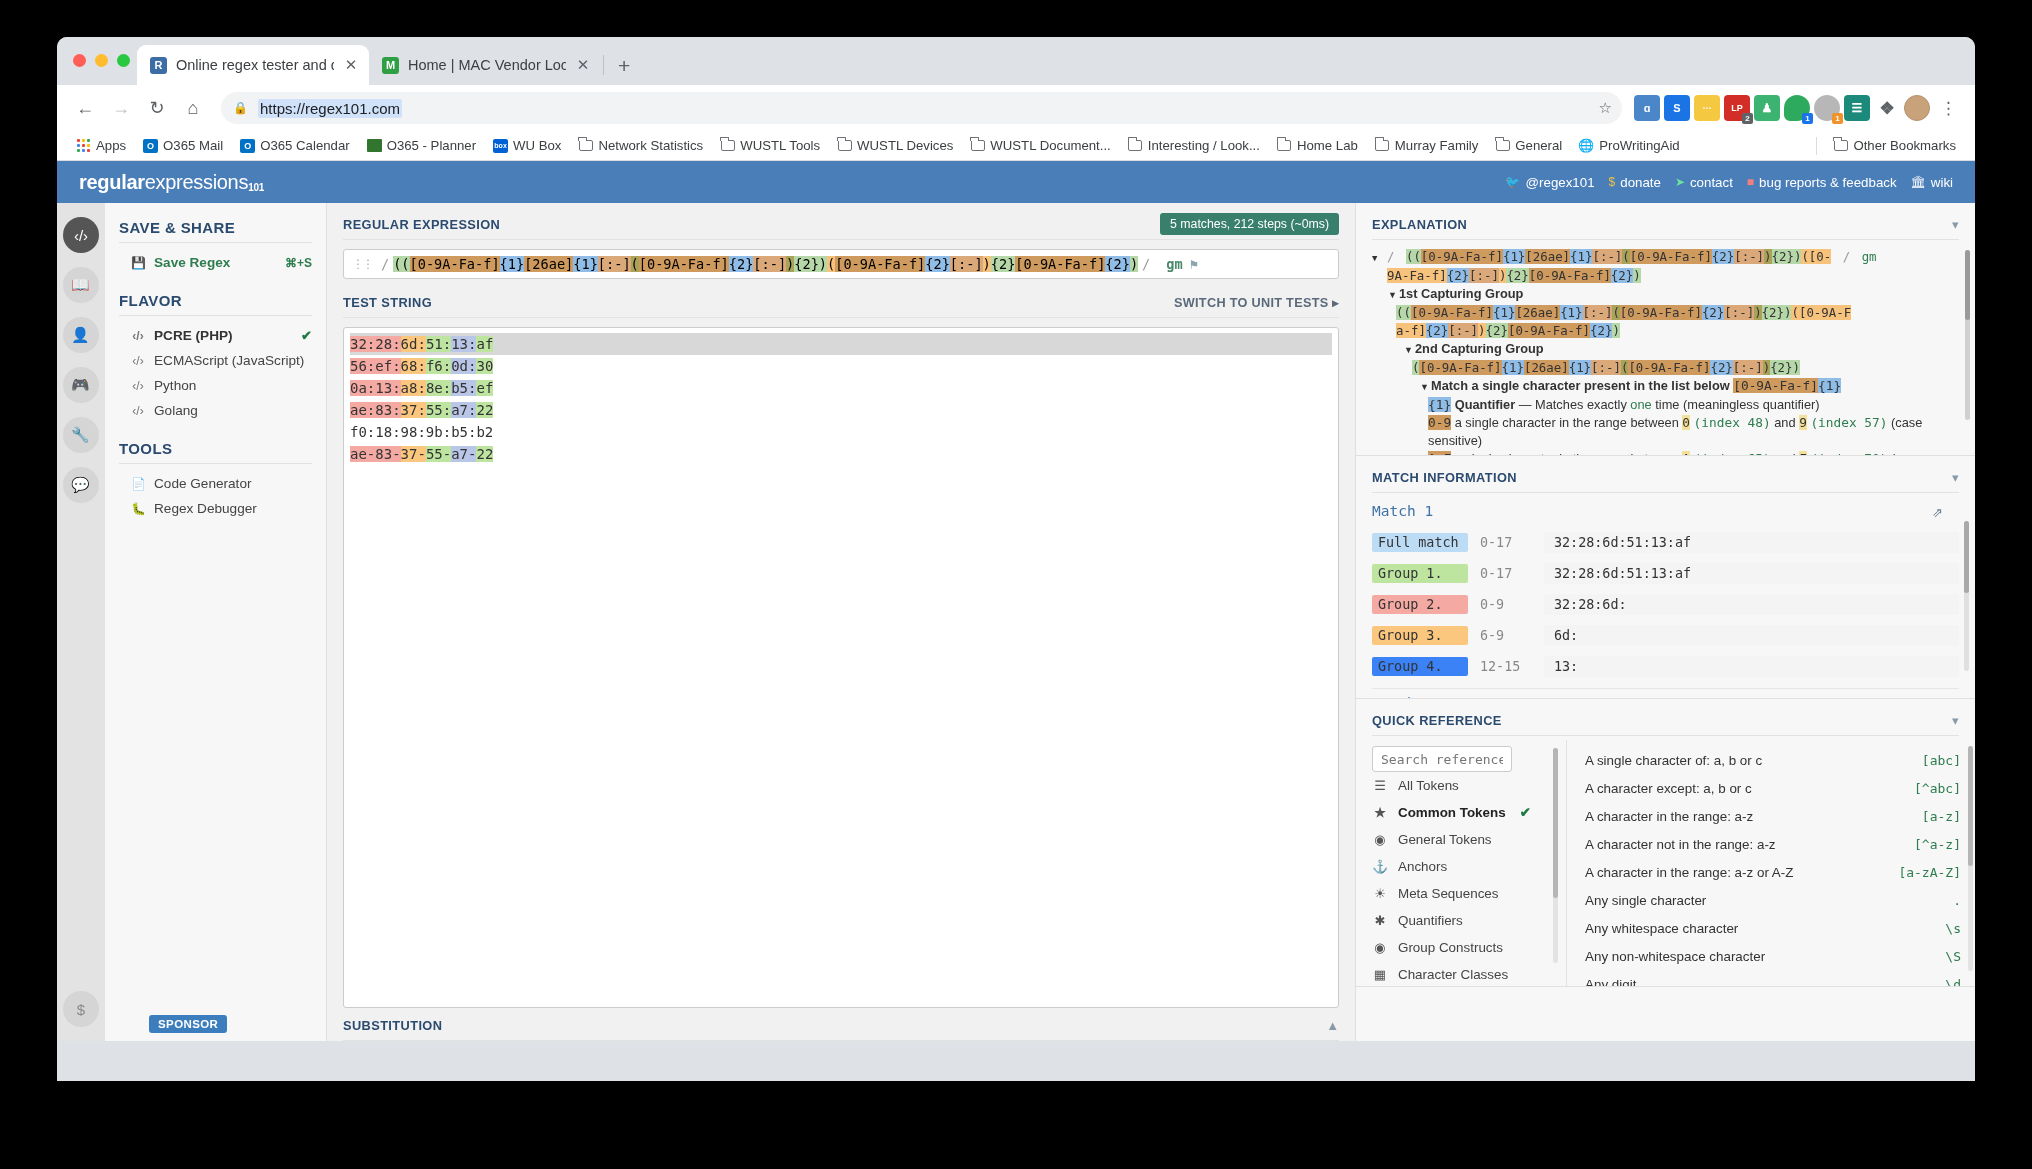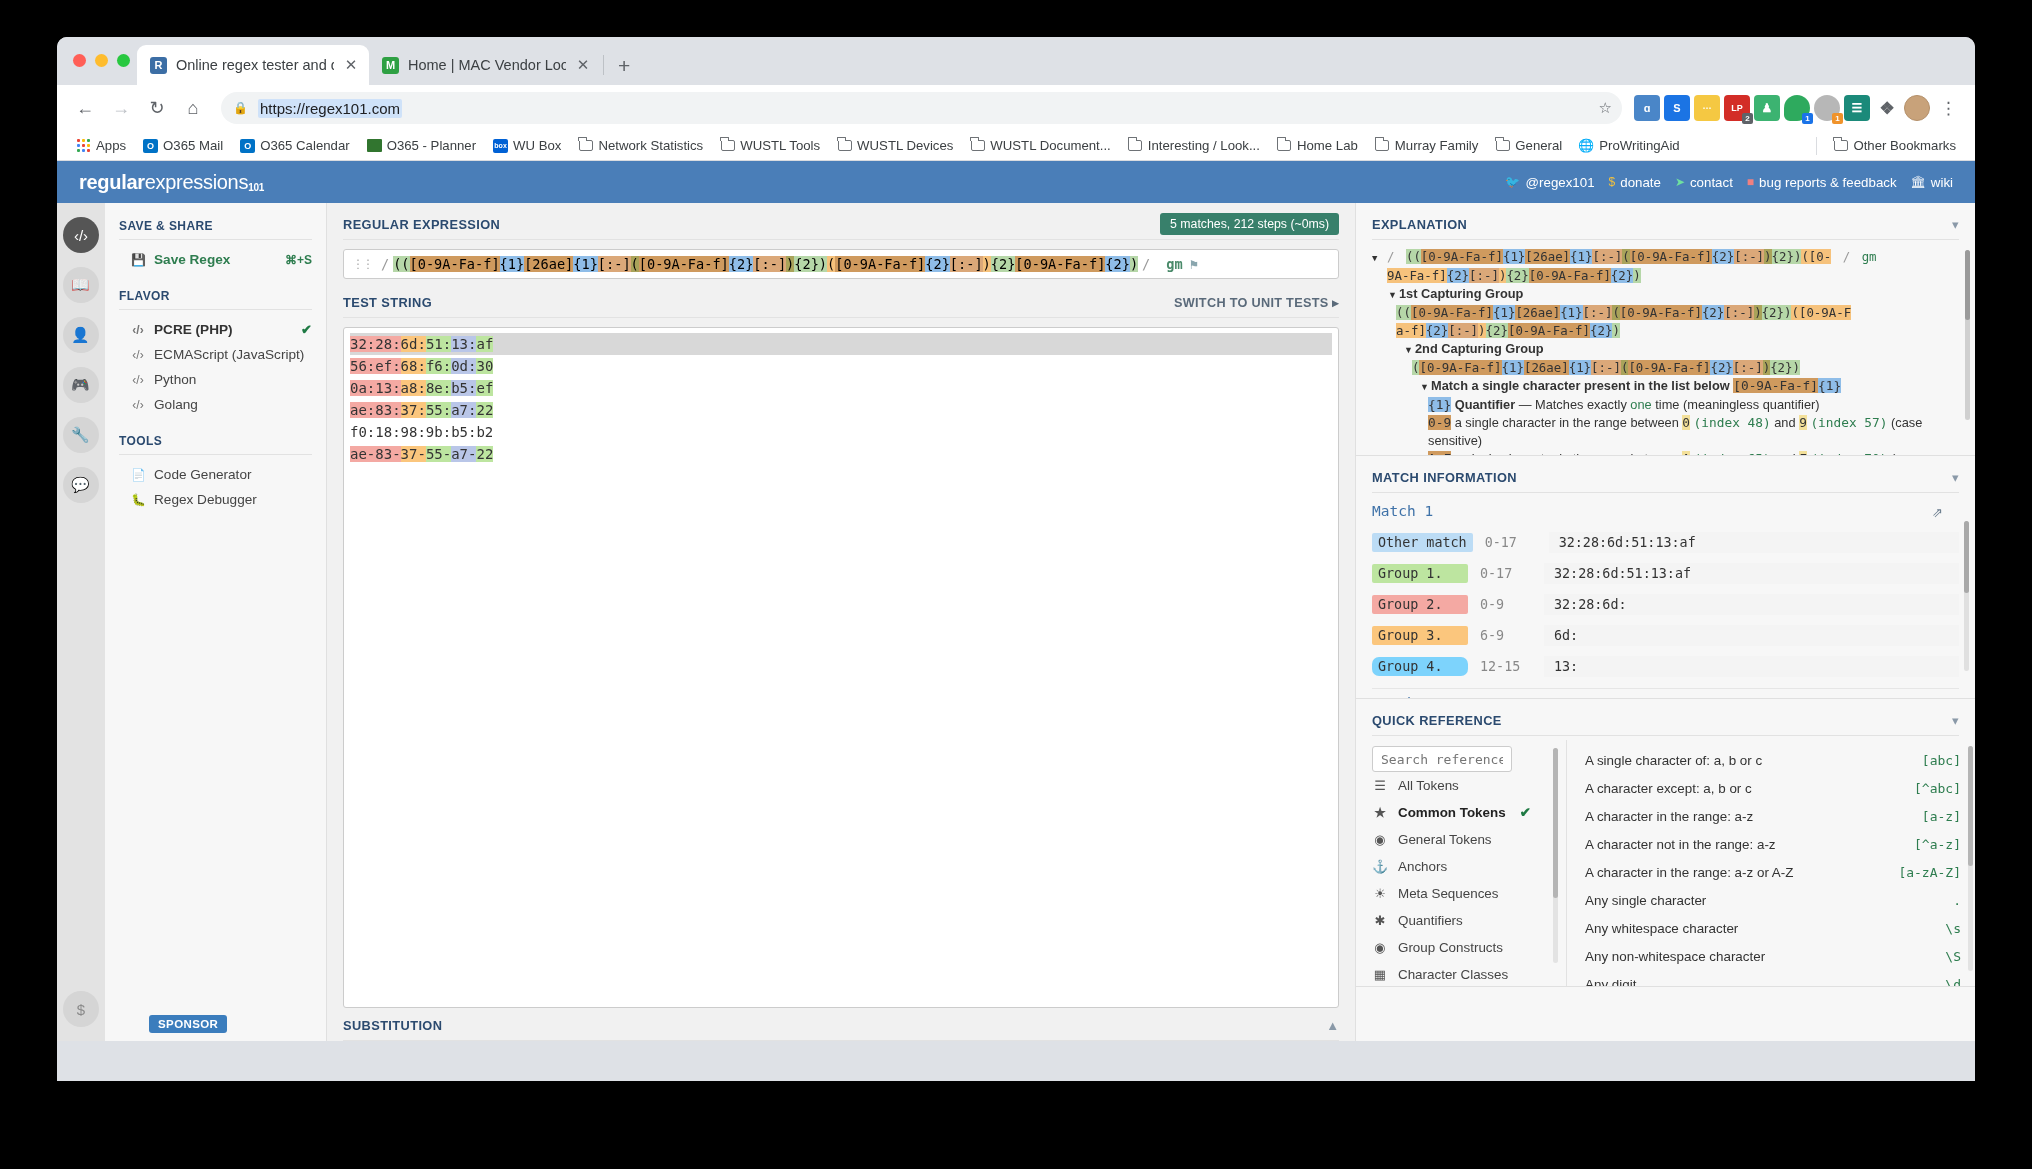--- a/index.html
+++ b/index.html
@@ -83,21 +83,21 @@
   .rail { width:48px; background:#e3e3e3; padding-top:14px; display:flex; flex-direction:column;
           align-items:center; gap:14px; position:relative;}
   .rail-btn { width:36px; height:36px; border-radius:50%; background:#d5d5d5; color:#8a8a8a;
               display:flex; align-items:center; justify-content:center; font-size:15px; cursor:pointer;}
   .rail-btn.active { background:#555; color:#fff; }
   .rail-bottom { position:absolute; bottom:14px; left:6px; }
 
   
   .sidebar { width:222px; background:#f7f7f7; padding:16px 14px 0 14px; border-right:1px solid #e0e0e0;
              position:relative;}
-  .sb-h { font-size:12px; font-weight:bold; color:#2b4a6f; letter-spacing:0.4px; padding-bottom:6px;
+  .sb-h { font-size:15px; font-weight:bold; color:#2b4a6f; letter-spacing:0.4px; padding-bottom:6px;
           border-bottom:1px solid #e2e2e2; margin-bottom:7px; }
   .sb-h.gap { margin-top:17px; }
   .sb-item { display:flex; align-items:center; gap:9px; font-size:13.6px; color:#444; padding:5px 0 5px 12px;
              cursor:pointer; }
   .sb-item .sb-ico { width:14px; flex:0 0 14px; text-align:center; font-size:12px; color:#777; }
   .sb-item.green { color:#2e7d4f; font-weight:bold; }
   .sb-item.green .sb-ico { color:#2e7d4f; }
   .sb-item.bold { font-weight:bold; color:#333; }
   .sb-item .sc { margin-left:auto; font-size:12px; color:#2e7d4f; font-weight:bold;}
   .sb-item .chk { margin-left:auto; color:#1f7a44; font-size:13px; font-weight:bold;}
@@ -164,21 +164,21 @@
   .scrollbar { position:absolute; right:5px; top:10px; width:5px; height:170px; background:#d0d0d0; border-radius:3px;}
   .scrollbar i { display:block; width:5px; height:70px; background:#9a9a9a; border-radius:3px;}
 
   
   .mi { padding:4px 16px 10px 16px; position:relative; height:205px; overflow:hidden;}
   .mi-title { color:#3f72a8; font-family:"DejaVu Sans Mono", monospace; font-size:14.5px; padding:6px 0 8px 0;}
   .mi-row { display:flex; align-items:center; gap:12px; padding:5px 0; font-family:"DejaVu Sans Mono",monospace;
             font-size:13.4px; }
   .mi-tag { padding:2px 6px; border-radius:2px; color:#333; min-width:96px; display:inline-block;}
   .tag-full { background:#bcdcf5; } .tag-g1 { background:#bde5a0; } .tag-g2 { background:#f4a9a3; }
-  .tag-g3 { background:#fbc67d; } .tag-g4 { background:#7dd3fc;border-radius:7px; }
+  .tag-g3 { background:#fbc67d; } .tag-g4 { background:#3b82f6; }
   .mi-range { color:#888; min-width:52px; }
   .mi-val { flex:1; background:#f4f4f4; padding:3px 10px; color:#333; }
   .mi-export { position:absolute; right:32px; top:12px; color:#6b7d8f; font-size:13px; cursor:pointer;}
   .mi-sb { position:absolute; right:6px; top:28px; width:5px; height:150px; background:#e0e0e0; border-radius:3px;}
   .mi-sb i { display:block; width:5px; height:72px; background:#a9a9a9; border-radius:3px;}
 
   
   .qr { display:flex; height:250px; overflow:hidden; padding:4px 0 0 0;}
   .qr-left { width:210px; padding:6px 0 0 16px; position:relative;}
   .qr-search { width:140px; height:26px; border:1px solid #ccc; border-radius:3px; background:#fff;
@@ -530,21 +530,21 @@
           </div>
           <div class="panel-div"></div>
           <div class="mi">
             <div class="mi-export">⇗</div>
             <div class="mi-sb">
                 <i></i>
               </div>
             <div class="mi-title">Match 1</div>
 
             <div class="mi-row">
-              <span class="mi-tag tag-full">Other match</span>
+              <span class="mi-tag tag-full">Full match</span>
               <span class="mi-range">0-17</span>
               <span class="mi-val">32:28:6d:51:13:af</span>
             </div>
             <div class="mi-row">
               <span class="mi-tag tag-g1">Group 1.</span>
               <span class="mi-range">0-17</span>
               <span class="mi-val">32:28:6d:51:13:af</span>
             </div>
             <div class="mi-row">
               <span class="mi-tag tag-g2">Group 2.</span>

